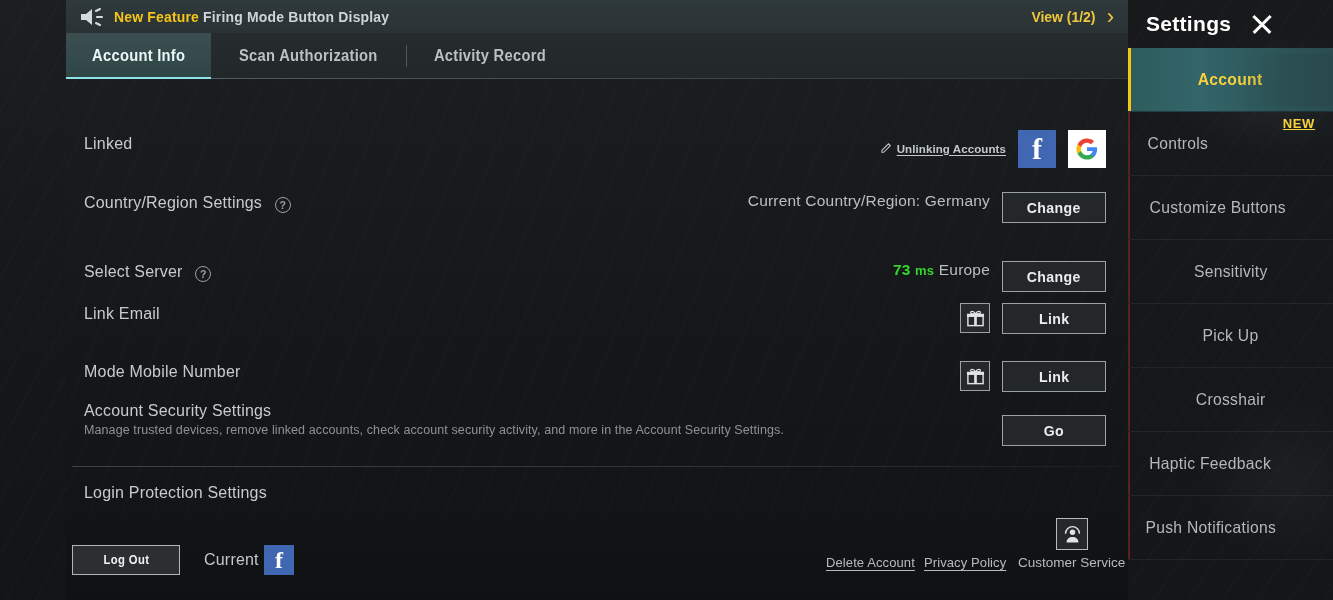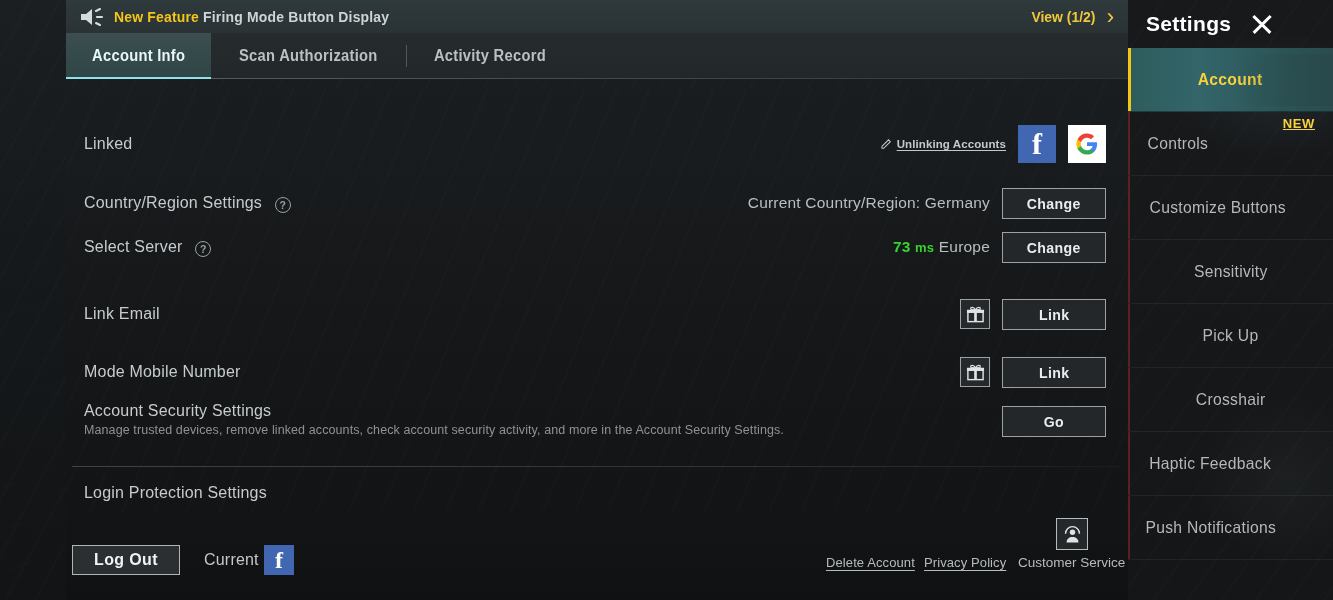--- a/index.html
+++ b/index.html
@@ -74,21 +74,21 @@
     content:""; position:absolute; inset:0;
     background:repeating-linear-gradient(112deg, rgba(255,255,255,.010) 0 2px, rgba(0,0,0,0) 2px 30px);
     pointer-events:none;
   }
   .row{
     position:absolute; left:0; width:100%; display:flex; align-items:center;
     padding:0 22px 0 18px;
   }
   .rlabel{ color:#c6cccd; font-size:16px; white-space:nowrap; letter-spacing:.2px; }
   .sub{ color:#8d9395; font-size:12.5px; margin-top:3px; letter-spacing:.1px; }
-  .right{ margin-left:auto; display:flex; align-items:center; gap:12px; }
+  .right{ margin-left:auto; display:flex; gap:12px;margin-top:9px; }
 
   .qmark{
     display:inline-flex; align-items:center; justify-content:center;
     width:16px; height:16px; border-radius:50%; border:1.4px solid #9aa1a3;
     color:#9aa1a3; font-size:10.5px; font-weight:bold; margin-left:8px;
     position:relative; top:1px; cursor:pointer; flex:none;
   }
 
   .btn{
     border:1px solid #9ba2a4; background:#23272a; color:#e9edee;
@@ -126,21 +126,21 @@
   }
 
   
   .bottom{
     position:absolute; left:66px; top:513px; width:1062px; height:87px; z-index:2;
     background:linear-gradient(180deg,#121415 0%,#0f1112 100%);
   }
   .logout{
     position:absolute; left:6px; top:32px; width:108px; height:30px;
     border:1px solid #b0b6b8; background:#2b2f31; color:#f0f3f4;
-    font-family:inherit; font-size:17px; font-weight:bold; letter-spacing:.4px;
+    font-family:inherit; font-size:12px; font-weight:bold; letter-spacing:.4px;
     display:flex; align-items:center; justify-content:center; cursor:pointer;
   }
   .logout span{ transform:scaleX(.94); display:block; }
   .current{ position:absolute; left:138px; top:38px; color:#c3c9ca; font-size:16px; letter-spacing:.2px;}
   .curfb{ position:absolute; left:198px; top:32px; width:30px; height:30px;
     background:#4267b2; color:#fff; display:flex; align-items:center; justify-content:center;
     font-size:24px; font-weight:bold; font-family:"Liberation Serif",serif; cursor:pointer;}
 
   .blink{
     position:absolute; top:42px; color:#b6bcbe; font-size:13px; letter-spacing:.1px;
@@ -274,21 +274,21 @@
         <span class="qmark">?</span>
       </div>
       <div class="right">
         <span class="valtxt">Current Country/Region: Germany</span>
         <button class="btn">
           <span>Change</span>
         </button>
       </div>
     </div>
 
-    <div class="row" style="top:136px; height:46px;">
+    <div class="row" style="top:161px; height:46px;">
       <div class="rlabel">
         <span>Select Server</span>
         <span class="qmark">?</span>
       </div>
       <div class="right">
         <span class="valtxt">
           <span class="ping">73</span>
           <span class="pingunit">ms</span>
           <span>Europe</span>
         </span>

